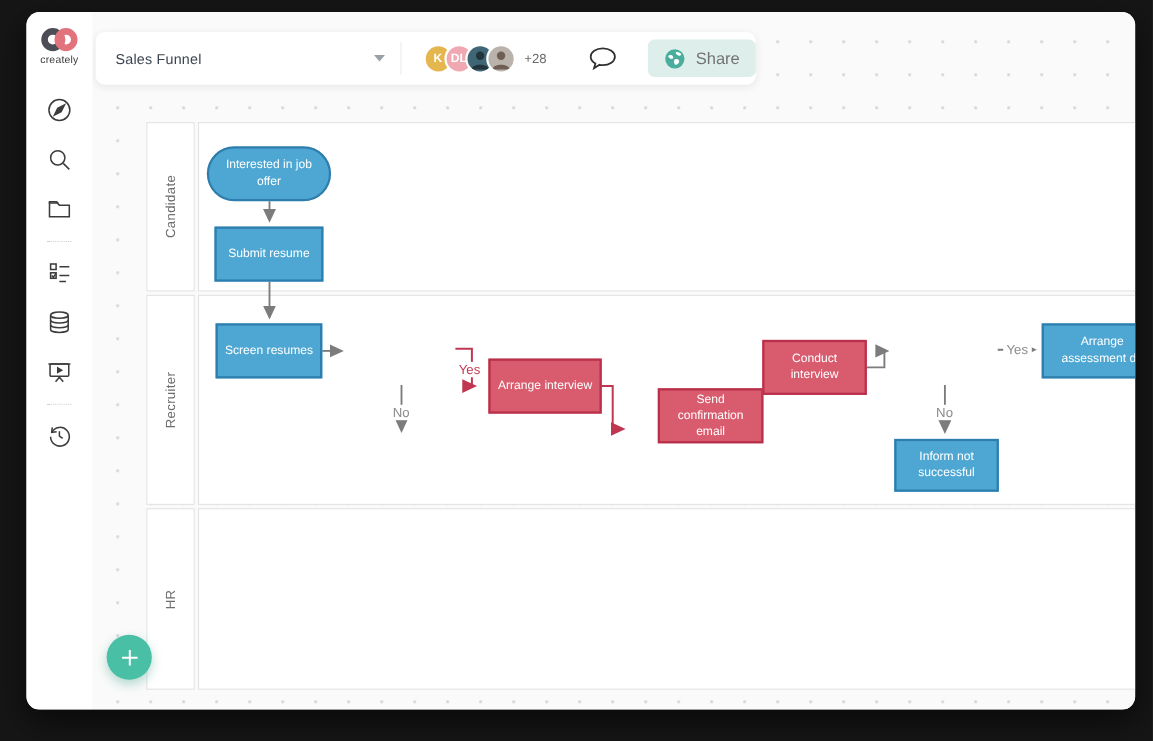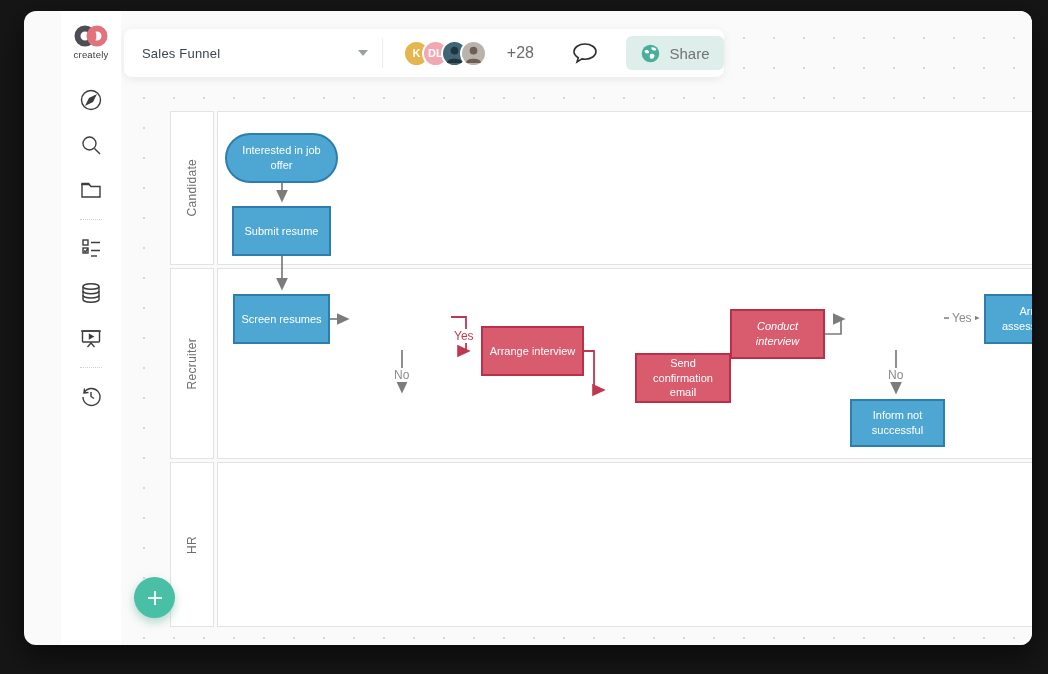--- a/index.html
+++ b/index.html
@@ -3,21 +3,20 @@
 <meta charset="utf-8">
 <style>
   * { margin:0; padding:0; box-sizing:border-box; }
   html,body { width:1048px; height:674px; background:#161616; font-family:"Liberation Sans", sans-serif; overflow:hidden; }
 
   .window {
     position:absolute; left:24px; top:11px; width:1008px; height:634px;
     border-radius:12px; overflow:hidden; display:flex;
     box-shadow:0 10px 30px rgba(0,0,0,.6);
     background:#fafafa;
-    padding-left:37px;
   }
 
   
   .sidebar {
     width:60px; background:#ffffff; flex:0 0 60px;
     display:flex; flex-direction:column; align-items:center;
     padding-top:14px; z-index:30;
   }
   .logo-block { display:flex; flex-direction:column; align-items:center; margin-bottom:18px; }
   .logo-text { font-size:9.5px; color:#3a3a3a; margin-top:2px; letter-spacing:.2px; }
@@ -39,21 +38,21 @@
     background:#fff; border-radius:8px; box-shadow:0 2px 8px rgba(0,0,0,.08);
     display:flex; align-items:center; z-index:40;
   }
   .doc-title { font-size:13px; color:#3b4450; margin-left:18px; letter-spacing:.2px; }
   .caret { margin-left:auto; margin-right:14px; width:0; height:0; border-left:5px solid transparent; border-right:5px solid transparent; border-top:6px solid #9aa0a6; cursor:pointer; }
   .tb-divider { width:1px; height:30px; background:#ececec; }
   .avatars { display:flex; align-items:center; margin-left:20px; }
   .avatar { width:27px; height:27px; border-radius:50%; border:2px solid #fff; display:flex; align-items:center; justify-content:center; color:#fff; font-size:11px; font-weight:bold; margin-left:-8px; cursor:pointer; }
   .avatar:first-child { margin-left:0; }
   .avatar svg { width:100%; height:100%; border-radius:50%; }
-  .extra-count { font-size:16px; color:#6b6b6b; margin-left:20px; }
+  .extra-count { font-size:12px; color:#6b6b6b; margin-left:8px; }
   .comment-btn { margin-left:38px; cursor:pointer; display:flex; }
   .share-btn {
     margin-left:28px; width:98px; height:34px; background:#ddeeeb; border-radius:6px;
     display:flex; align-items:center; justify-content:center; gap:8px; cursor:pointer;
   }
   .share-label { font-size:15px; color:#737373; font-weight:500; }
 
   
   .lane-cell { position:absolute; background:#fff; border:1px solid #e3e3e3; }
   .lane-label-cell { left:49px; width:44px; display:flex; align-items:center; justify-content:center; }
@@ -206,21 +205,21 @@
       <span>Screen resumes</span>
     </div>
 
 
     <div class="node red" style="left:360px; top:315px; width:103px; height:50px;">
       <span>Arrange interview</span>
     </div>
     <div class="node red" style="left:488px; top:342px; width:96px; height:50px;margin-left:26px;">
       <span>Send confirmation email</span>
     </div>
-    <div class="node red" style="left:609px; top:298px; width:95px; height:50px;font-style:italic;">
+    <div class="node red" style="left:609px; top:298px; width:95px; height:50px;">
       <span>Conduct interview</span>
     </div>
 
 
     <div class="node blue" style="left:863px; top:283px; width:110px; height:50px;">
       <span>Arrange assessment da</span>
     </div>
     <div class="node blue" style="left:729px; top:388px; width:95px; height:48px;">
       <span>Inform not successful</span>
     </div>

